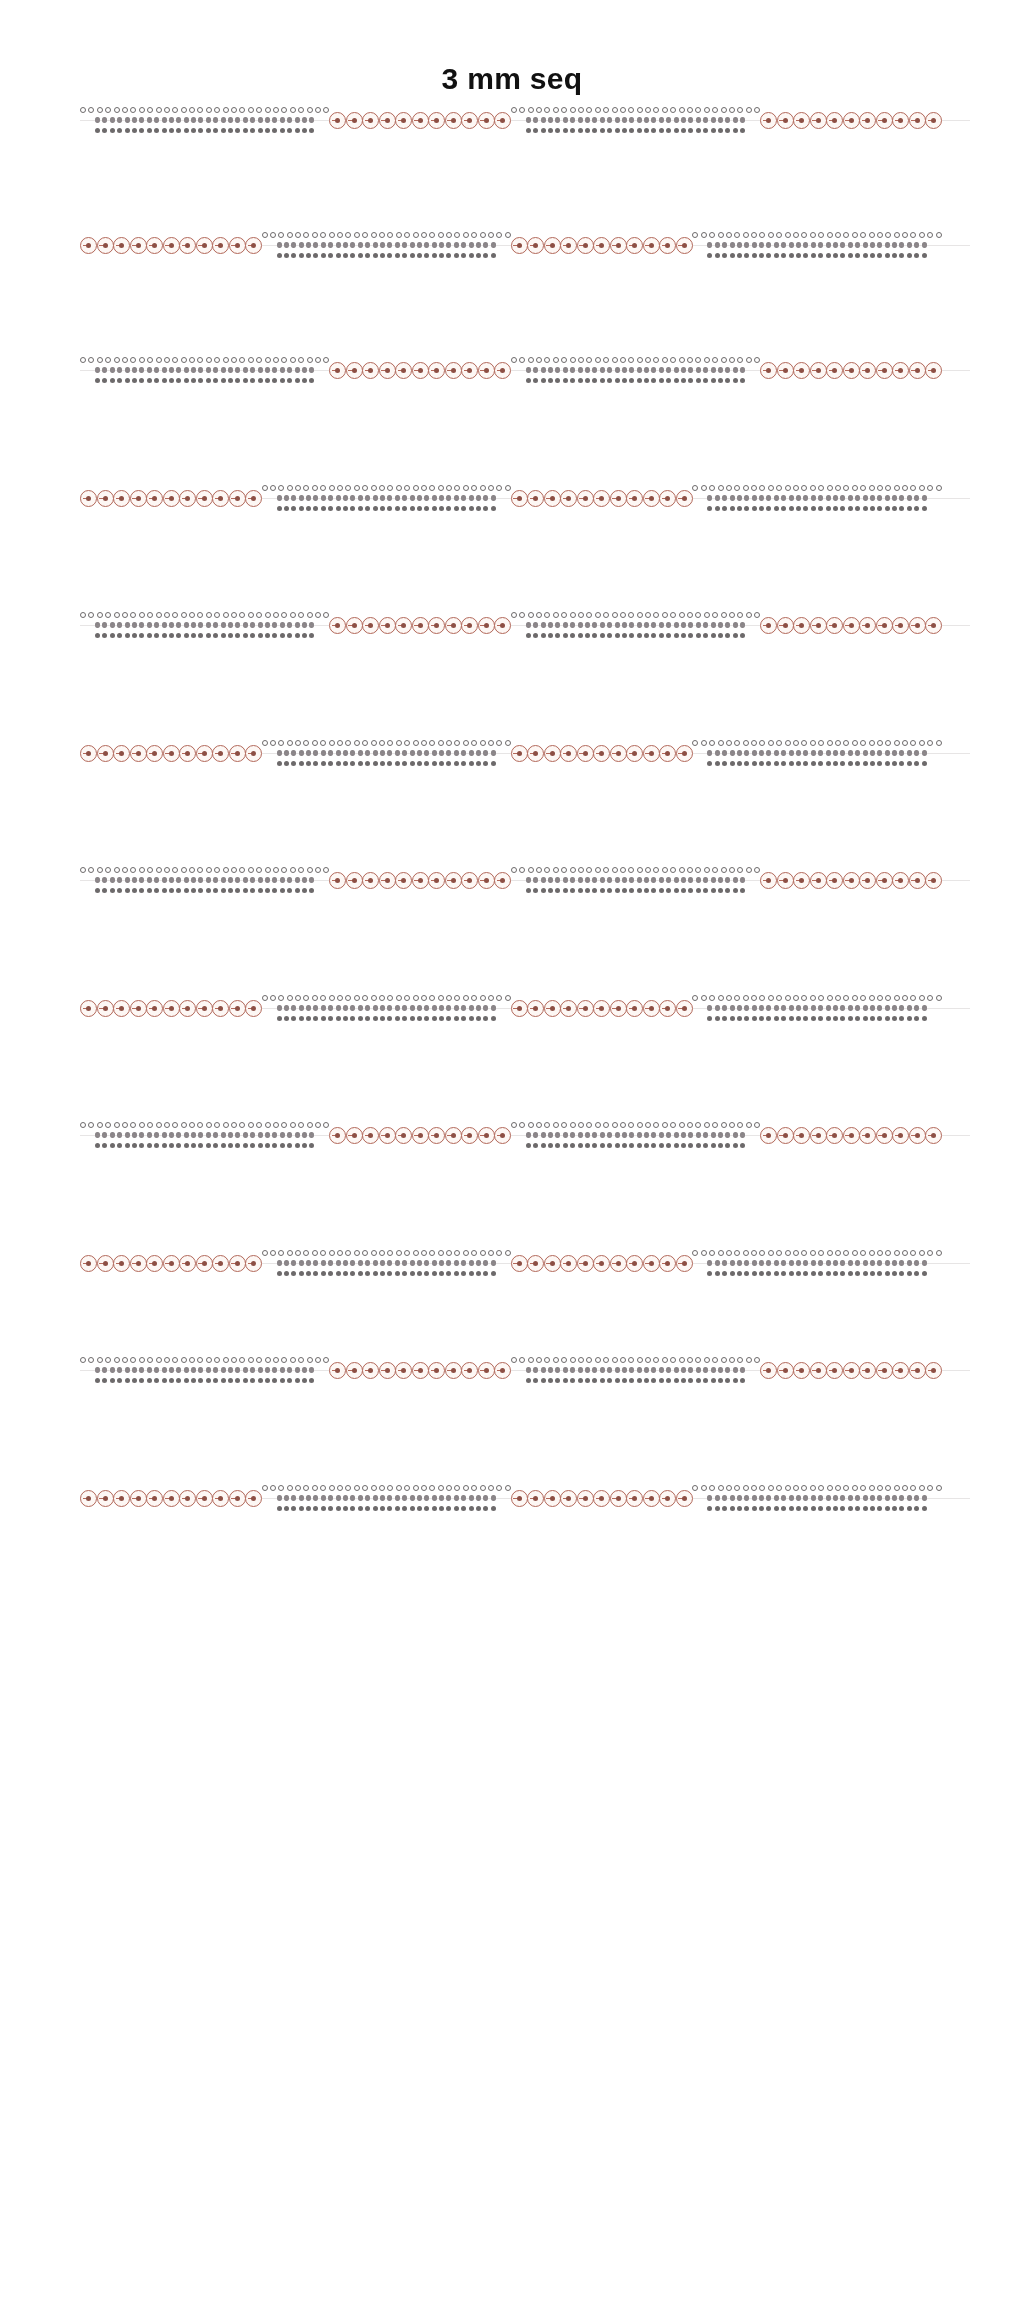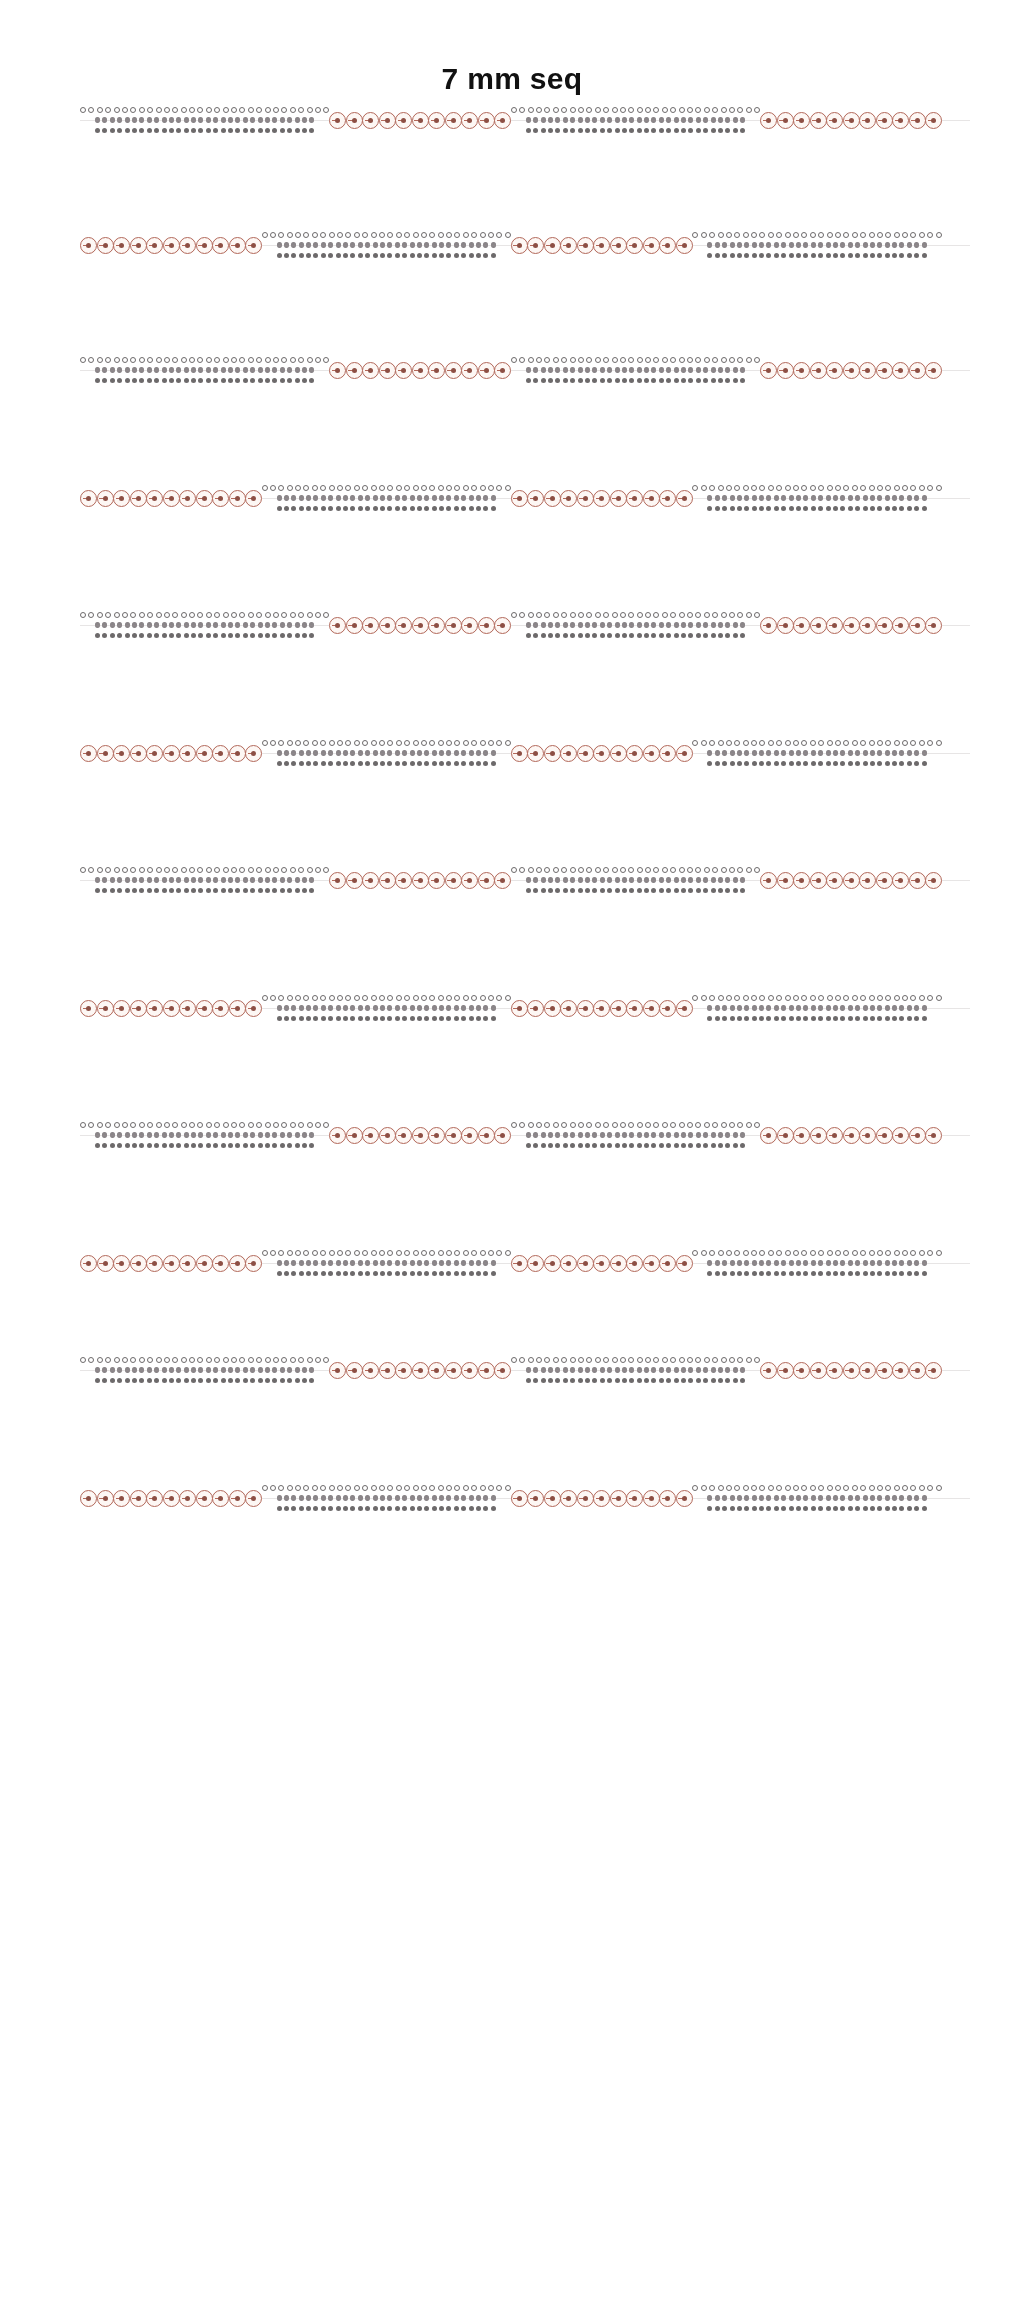--- a/index.html
+++ b/index.html
@@ -125,21 +125,21 @@
     top: 20px;
     height: 1px;
     background: rgba(160,150,150,0.25);
   }
 </style>
 </head>
 <body>
 
 <div class="page">
 
-  <div class="title">7 mm seq</div>
+  <div class="title">3 mm seq</div>
 
   <div id="rows-container">
       <div class="row" style="top: 100px;">
         <div class="baseline"></div>
         <div class="seg stitches">
           <div class="dotline ring-row">
             <span class="d"></span>
             <span class="d"></span>
             <span class="d"></span>
             <span class="d"></span>

